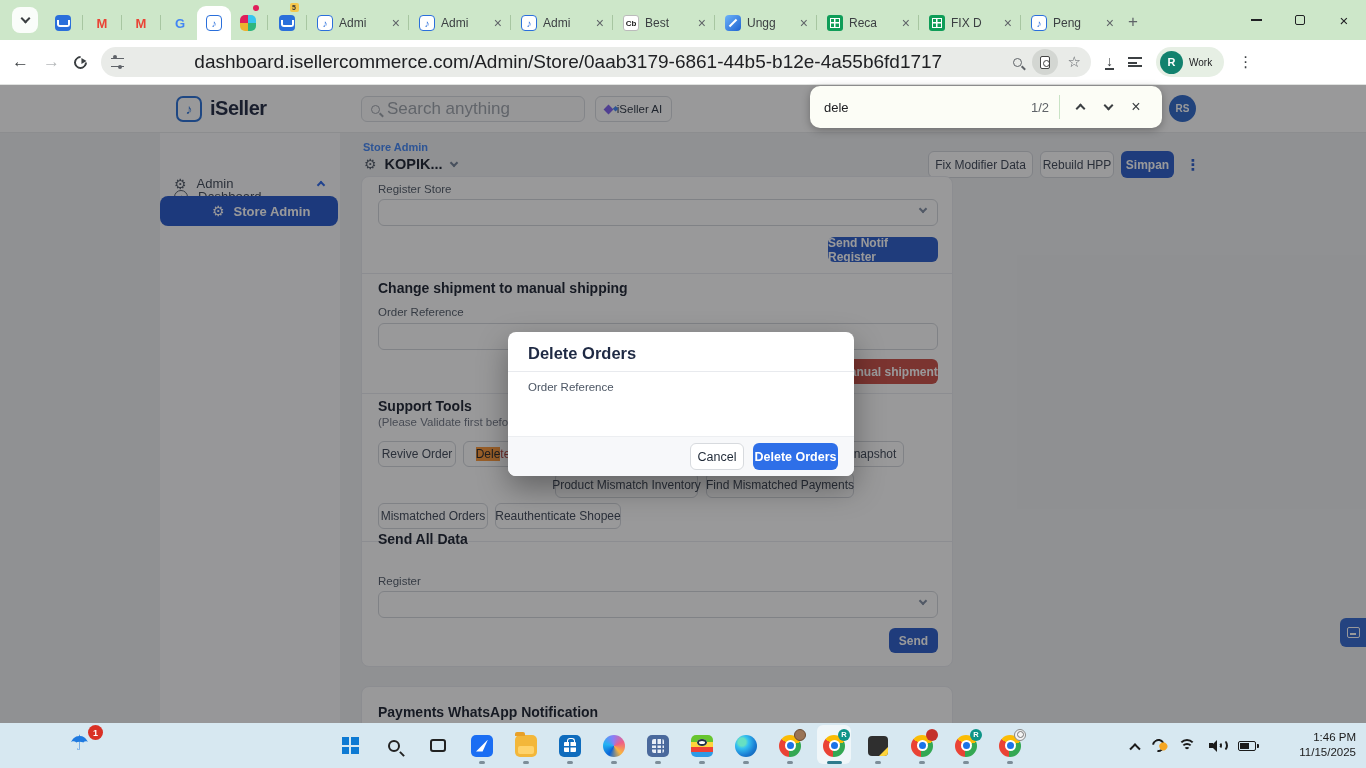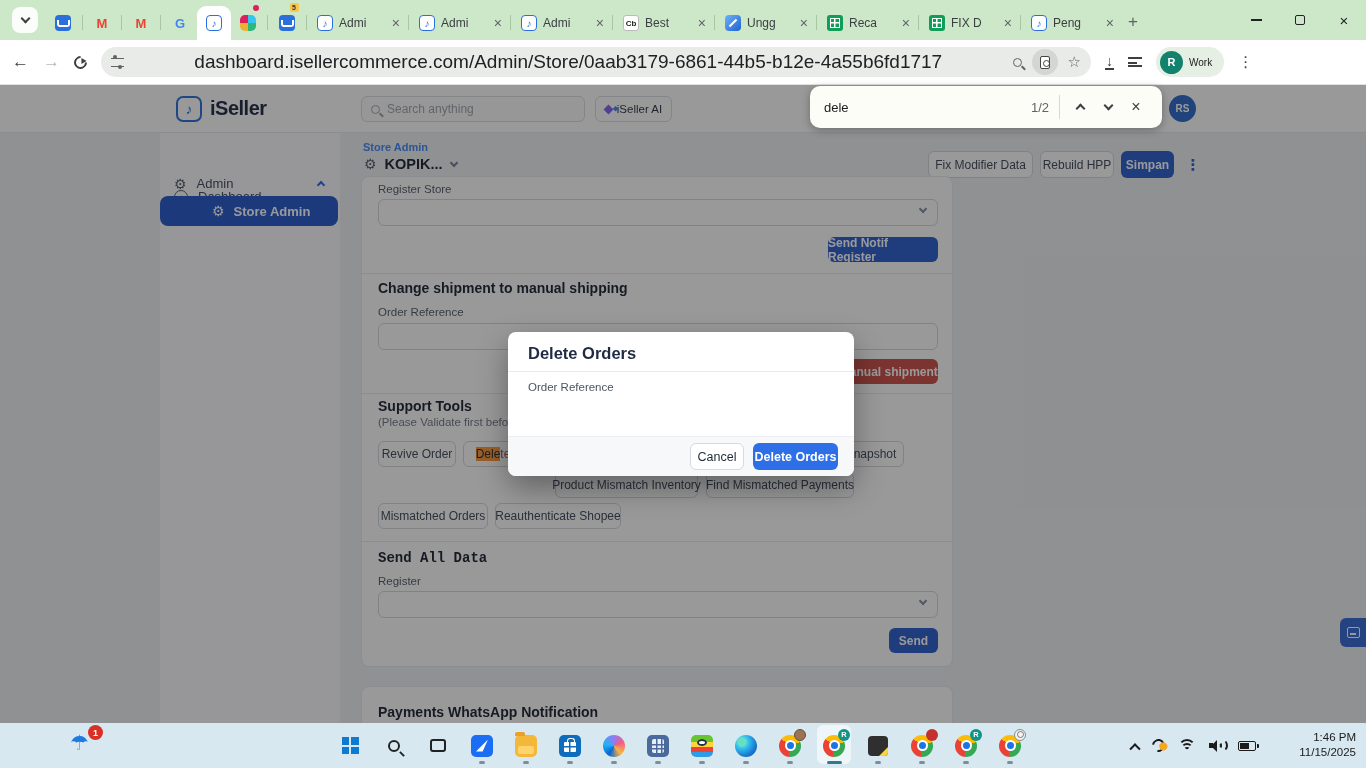--- a/index.html
+++ b/index.html
@@ -75,21 +75,21 @@
   .find-close { font-size:16px; color:#3c4043; }
 
   
   .viewport { position:absolute; top:85px; left:0; right:0; height:638px; background:#eef0f2; overflow:hidden; }
   .pg-header { position:absolute; top:0; left:0; right:0; height:48px; background:#fff; border-bottom:1px solid #e7e9ec; }
   .logo-box { position:absolute; left:176px; top:11px; width:26px; height:26px; border:2.5px solid #1f6bd6; border-radius:7px; color:#1f6bd6; font-size:14px; font-weight:bold; display:flex; align-items:center; justify-content:center; }
   .brand { position:absolute; left:210px; top:12px; font-size:20px; font-weight:bold; color:#17203a; letter-spacing:-0.5px; }
   .pg-search { position:absolute; left:361px; top:11px; width:224px; height:26px; background:#fbfbfc; border:1px solid #d8dbe0; border-radius:6px; display:flex; align-items:center; gap:7px; padding:0 9px; }
   .pg-search .mag { border-color:#9aa0a8; }
   .pg-search .mag::after { background:#9aa0a8; }
-  .pg-search input { border:0; outline:0; background:transparent; font-size:12px; color:#333; width:150px; font-family:inherit; }
+  .pg-search input { border:0; outline:0; background:transparent; font-size:17px; color:#333; width:150px; font-family:inherit; }
   .pg-search input::placeholder { color:#9aa0a8; }
   .ai-btn { position:absolute; left:595px; top:11px; width:77px; height:26px; background:#fff; border:1px solid #d8dbe0; border-radius:6px; display:flex; align-items:center; justify-content:center; gap:5px; font-size:11.5px; color:#1f2937; }
   .sparkle { width:7px; height:7px; background:#7b5cf0; transform:rotate(45deg); position:relative; }
   .sparkle::after { content:""; position:absolute; width:4px; height:4px; background:#3b82f6; left:6px; top:-4px; }
   .rs-av { position:absolute; left:1169px; top:10px; width:27px; height:27px; border-radius:50%; background:#2563c9; color:#fff; font-size:10px; font-weight:bold; display:flex; align-items:center; justify-content:center; }
 
   
   .sidebar { position:absolute; left:160px; top:48px; width:180px; bottom:0; background:#fcfcfd; }
   .sb-item { position:absolute; left:14px; display:flex; align-items:center; gap:10px; font-size:13px; color:#374151; }
   .dash-ic { width:14px; height:14px; border:1.6px solid #4b5563; border-radius:50%; position:relative; }
@@ -410,21 +410,21 @@
         <span class="hl">Dele</span>
           <span class="del-rest">te Orders</span>
       </div>
       <div class="tool-btn" style="left:484px; top:264px; width:58px;">napshot</div>
       <div class="tool-btn" style="left:193px; top:295px; width:143px;">Product Mismatch Inventory</div>
       <div class="tool-btn" style="left:344px; top:295px; width:148px;">Find Mismatched Payments</div>
       <div class="tool-btn" style="left:16px; top:326px; width:110px;">Mismatched Orders</div>
       <div class="tool-btn" style="left:133px; top:326px; width:126px;">Reauthenticate Shopee</div>
       <div class="hr" style="top:364px;"></div>
 
-      <div class="sec-title" style="top:373px;font-family:Liberation Mono, monospace;">Send All Data</div>
+      <div class="sec-title" style="top:354px;">Send All Data</div>
       <div class="lbl" style="left:16px; top:398px;">Register</div>
       <div class="sel" style="top:414px;">
           <div class="chev"></div>
         </div>
       <div class="blue-btn" style="left:527px; top:451px; width:49px; height:25px;">Send</div>
     </div>
 
     <div class="card card2">
       <div class="sec-title" style="top:17px;">Payments WhatsApp Notification</div>
     </div>

